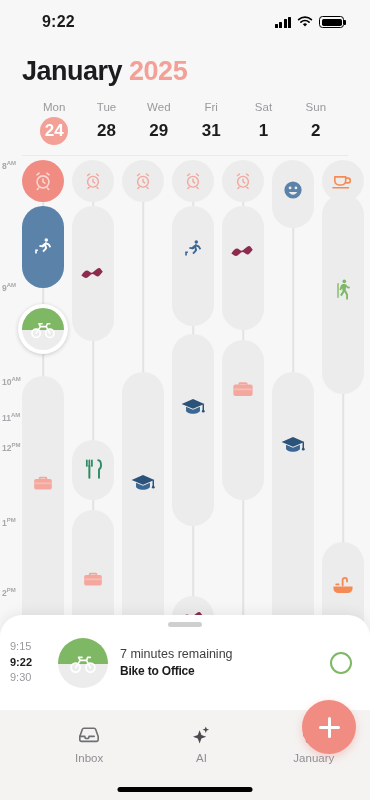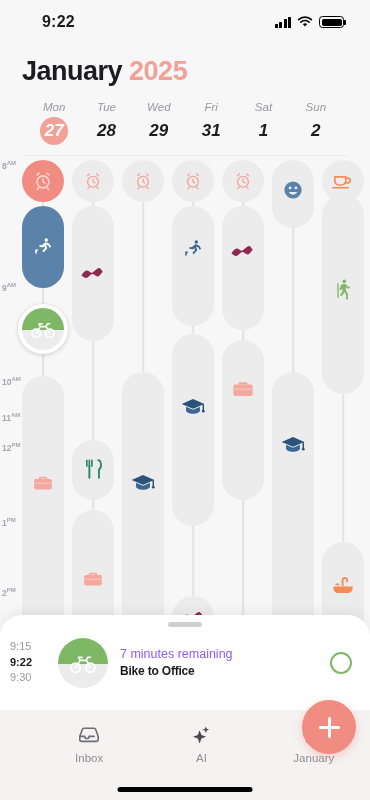--- a/index.html
+++ b/index.html
@@ -37,21 +37,21 @@
 
   
   .header { padding:12px 22px 0; }
   .title { font-size:27px; font-weight:bold; letter-spacing:-.5px; }
   .title .year { color:#F3A097; }
 
   .daystrip {
     display:flex; margin-top:14px; padding:0 6px 10px;
     border-bottom:1px solid #EAEAEA;
   }
-  .day { flex:1; text-align:center;font-style:italic; }
+  .day { flex:1; text-align:center; }
   .day .dow { font-size:11.5px; color:#9A9A9E; display:block; margin-bottom:4px; }
   .day .num {
     font-size:17px; font-weight:bold; display:inline-flex;
     width:28px; height:28px; align-items:center; justify-content:center;
     border-radius:50%;
   }
   .day.today .num { background:#F3A097; color:#fff; }
 
   
   .timeline {
@@ -115,21 +115,21 @@
   .sheet-row { display:flex; align-items:center; height:72px; padding:0 18px 0 10px; }
   .times { width:42px; line-height:1.45; }
   .times .t { font-size:11px; color:#9A9A9E; display:block; }
   .times .t.cur { font-weight:bold; color:#1c1c1e; }
   .sheet-node {
     width:50px; height:50px; border-radius:50%; margin:0 12px 0 6px;
     background:linear-gradient(to bottom,#7FB865 0%,#7FB865 52%,#ECECEC 52%,#ECECEC 100%);
     display:flex; align-items:center; justify-content:center; flex:none;
   }
   .sheet-text { flex:1; }
-  .sheet-sub { font-size:12.5px; color:#8b5cf6; margin-bottom:3px; }
+  .sheet-sub { font-size:12.5px; color:#404040; margin-bottom:3px; }
   .sheet-main { font-size:12px; font-weight:bold; letter-spacing:-.2px; }
   .check {
     width:22px; height:22px; border-radius:50%;
     border:2.2px solid #7FB865; flex:none;
   }
 
   
   .tabbar {
     position:absolute; left:0; right:0; bottom:0; height:90px;
     background:#F4F3F2; display:flex; padding-top:12px;padding-left:33px;
@@ -178,21 +178,21 @@
 </div>
 
 <div class="header">
   <div class="title">
     <span>January</span>
     <span class="year">2025</span>
   </div>
   <div class="daystrip">
     <div class="day today">
       <span class="dow">Mon</span>
-      <span class="num">27</span>
+      <span class="num">24</span>
     </div>
     <div class="day">
       <span class="dow">Tue</span>
       <span class="num">28</span>
     </div>
     <div class="day">
       <span class="dow">Wed</span>
       <span class="num">29</span>
     </div>
     <div class="day">

